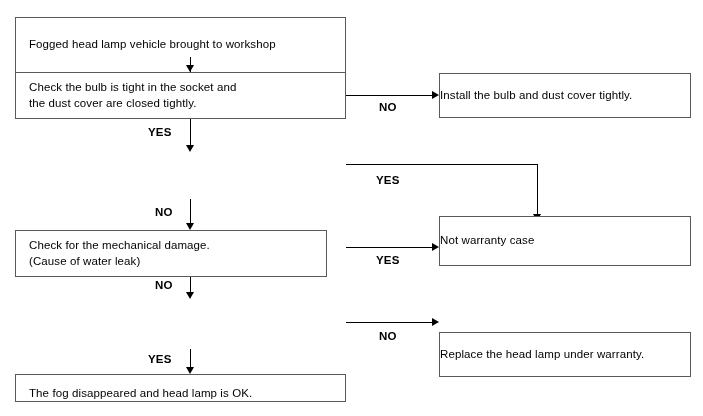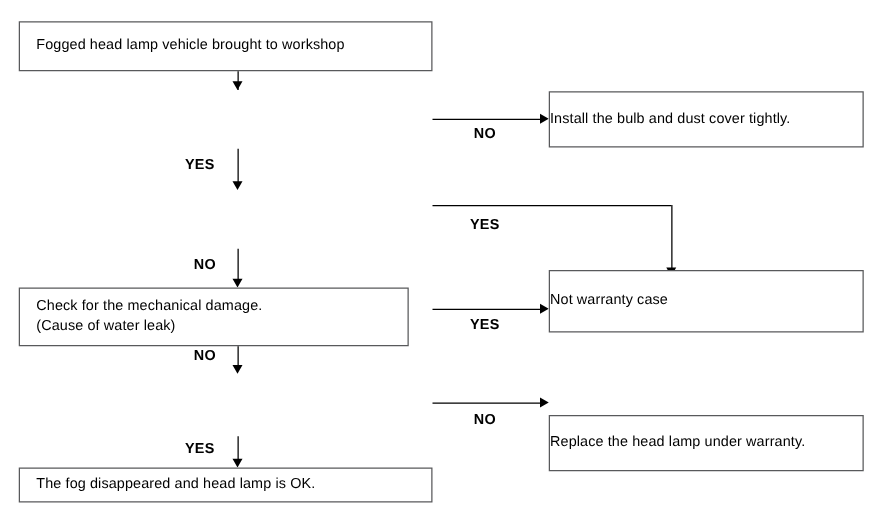--- a/index.html
+++ b/index.html
@@ -74,27 +74,31 @@
     border-top: 4.5px solid transparent;
     border-bottom: 4.5px solid transparent;
     border-left: 7px solid #000000;
   }
 </style>
 </head>
 <body>
 
 <div id="flowchart">
 
-  <div class="node center" style="left:15px; top:17px; width:331px; height:40px;">
+  <div class="node center" style="left:15px; top:17px; width:331px; height:56px;">
     <div class="node-text" style="text-align:left; padding-left:13px;">Fogged head lamp vehicle brought to workshop</div>
   </div>
 
   <div class="line-v" style="left:190px; top:57px; height:15px;"></div>
   <div class="arrow-down" style="left:185.5px; top:65px;"></div>
 
+  <div class="node" style="left:15px; top:72px; width:331px; height:47px;">
+    <div class="node-text">Check the bulb is tight in the socket and
+the dust cover are closed tightly.</div>
+  </div>
 
   <div class="line-h" style="left:346px; top:95px; width:88px;"></div>
   <div class="arrow-right" style="left:432px; top:90.5px;"></div>
   <div class="edge-label" style="left:379px; top:101px;">NO</div>
 
   <div class="node center" style="left:439px; top:73px; width:252px; height:45px;">
     <div class="node-text">Install the bulb and dust cover tightly.</div>
   </div>
 
   <div class="line-v" style="left:190px; top:119px; height:27px;"></div>
@@ -134,17 +138,17 @@
   <div class="edge-label" style="left:379px; top:330px;">NO</div>
 
   <div class="node center" style="left:439px; top:300px; width:252px; height:45px;margin-top:32px;">
     <div class="node-text">Replace the head lamp under warranty.</div>
   </div>
 
   <div class="line-v" style="left:190px; top:349px; height:20px;"></div>
   <div class="arrow-down" style="left:185.5px; top:367px;"></div>
   <div class="edge-label" style="left:148px; top:353px;">YES</div>
 
-  <div class="node" style="left:15px; top:374px; width:331px; height:28px;">
+  <div class="node" style="left:15px; top:374px; width:331px; height:28px;align-items:flex-end;">
     <div class="node-text">The fog disappeared and head lamp is OK.</div>
   </div>
 
 </div>
 
 </body></html>

